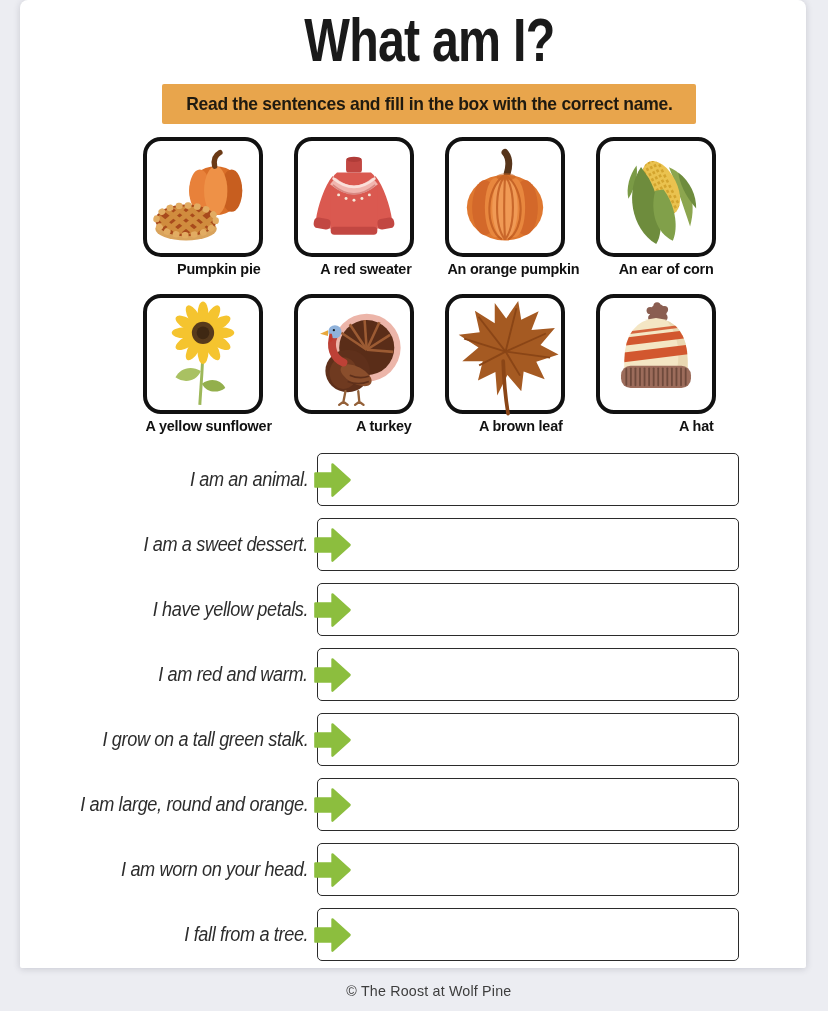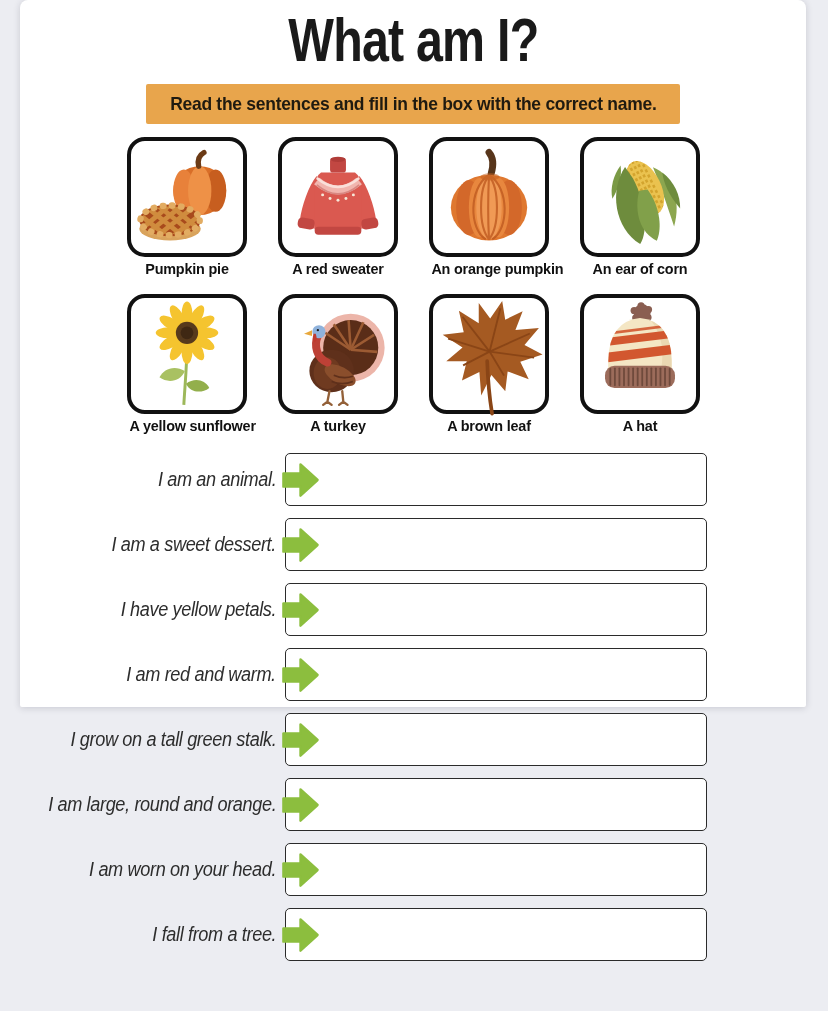--- a/index.html
+++ b/index.html
@@ -1,22 +1,23 @@
 <!DOCTYPE html>
 <html><head>
 <meta charset="utf-8">
 <style>
   * { margin:0; padding:0; box-sizing:border-box; }
   html,body { width:828px; height:1011px; }
   body { background:#ECEDF2; font-family:"Liberation Sans", sans-serif; overflow:hidden; }
   .screen { position:relative; width:828px; height:1011px; }
   .page {
-    position:absolute; left:20px; top:0; width:786px; height:707px;
+    position:absolute; left:20px; top:0; width:786px; height:968px;
     background:#FFFFFF; border-radius:8px 8px 2px 2px;
     box-shadow:0 1px 7px rgba(40,40,60,0.18);
+    padding-left:32px;
   }
   
   .title { padding-top:8px; text-align:center; color:#1A1A1A; }
   .title span {
     display:inline-block; font-size:62px; font-weight:700; letter-spacing:-1px;
     transform:scaleX(0.78); transform-origin:center; line-height:64px;
   }
   
   .banner {
     width:534px; margin:12px auto 0; background:#E8A54C; border-radius:2px;
@@ -26,21 +27,21 @@
     display:inline-block; font-size:19px; font-weight:700; color:#1F1A10;
     letter-spacing:-0.3px; transform:scaleX(0.92); transform-origin:center;
     white-space:nowrap; line-height:22px;
   }
   
   .cards {
     width:573px; margin:13px auto 0;
     display:grid; grid-template-columns:repeat(4,120px); gap:16px 31px;
     justify-content:center;
   }
-  .card { text-align:center; }
+  .card { text-align:right; }
   .frame {
     width:120px; height:120px; border:4.5px solid #111111; border-radius:18px;
     background:#fff; display:flex; align-items:center; justify-content:center;
     position:relative;
   }
   .frame svg { width:106px; height:106px; }
   .frame svg.spill { width:124px; height:124px; margin:-6px; }
   .clabel {
     margin-top:3px; font-size:15px; font-weight:700; color:#111;
     letter-spacing:-0.2px; transform:scaleX(0.96); transform-origin:center;
@@ -400,15 +401,18 @@
       <div class="abox">
         <svg class="arrow" viewBox="0 0 40 40">
           <polygon points="2,13 20,13 20,3.5 38,20 20,36.5 20,27 2,27" fill="#8CBE3E" stroke="#8CBE3E" stroke-width="2.5" stroke-linejoin="round"></polygon>
         </svg>
         <span class="aval"></span>
       </div>
     </div>
 
   </div>
 
+  <div class="footer">
+    <span>© The Roost at Wolf Pine</span>
+  </div>
 
 </div>
 </div>
 
 </body></html>

